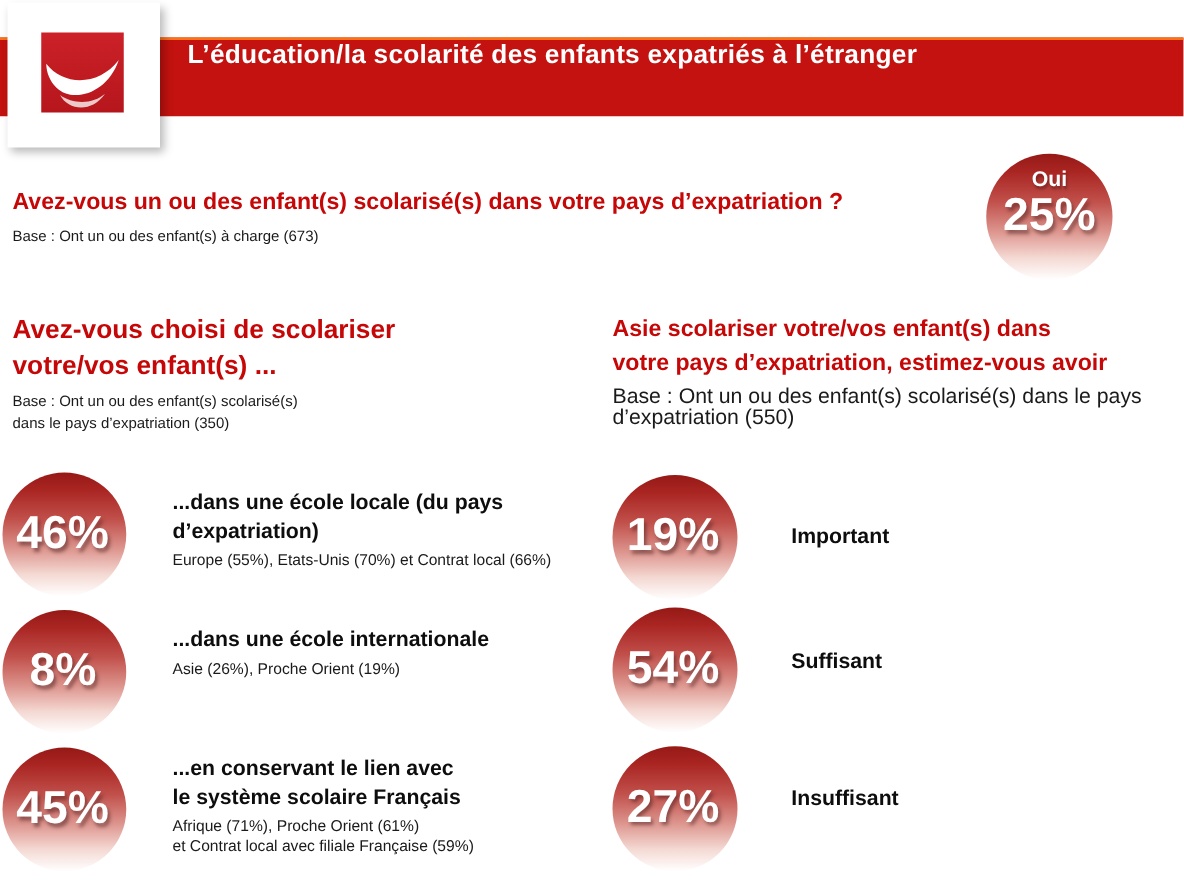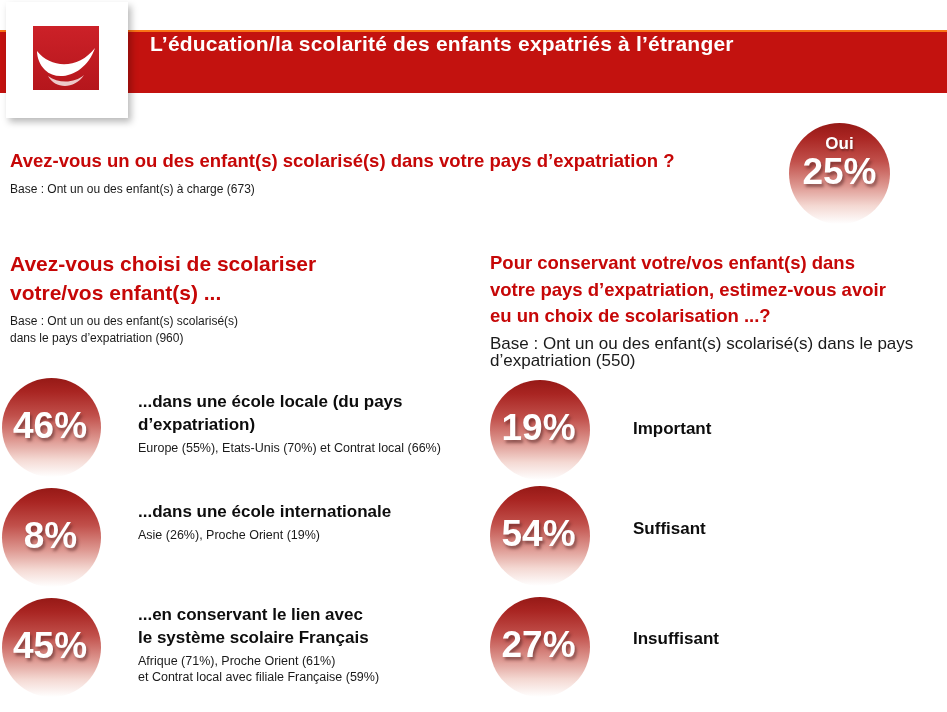--- a/index.html
+++ b/index.html
@@ -95,29 +95,28 @@
     <div class="oui-value">25%</div>
   </div>
 
   <div class="q2">
     <div class="red-head">
       <div>Avez-vous choisi de scolariser</div>
       <div>votre/vos enfant(s) ...</div>
     </div>
     <div class="base-txt">
       <div>Base :  Ont un ou des enfant(s) scolarisé(s)</div>
-      <div>dans le pays d’expatriation (960)</div>
+      <div>dans le pays d’expatriation (350)</div>
     </div>
   </div>
 
   <div class="q3">
     <div class="red-head">
-      <div>Pour conservant votre/vos enfant(s) dans</div>
+      <div>Asie scolariser votre/vos enfant(s) dans</div>
       <div>votre pays d’expatriation,  estimez-vous avoir</div>
-      <div>eu un choix de scolarisation ...?</div>
     </div>
     <div class="base-txt">Base :  Ont un ou des enfant(s) scolarisé(s) dans le pays d’expatriation (550)</div>
   </div>
 
   <div class="bubble bL1">
     <div class="pct">46%</div>
   </div>
   <div class="bubble bL2">
     <div class="pct">8%</div>
   </div>

